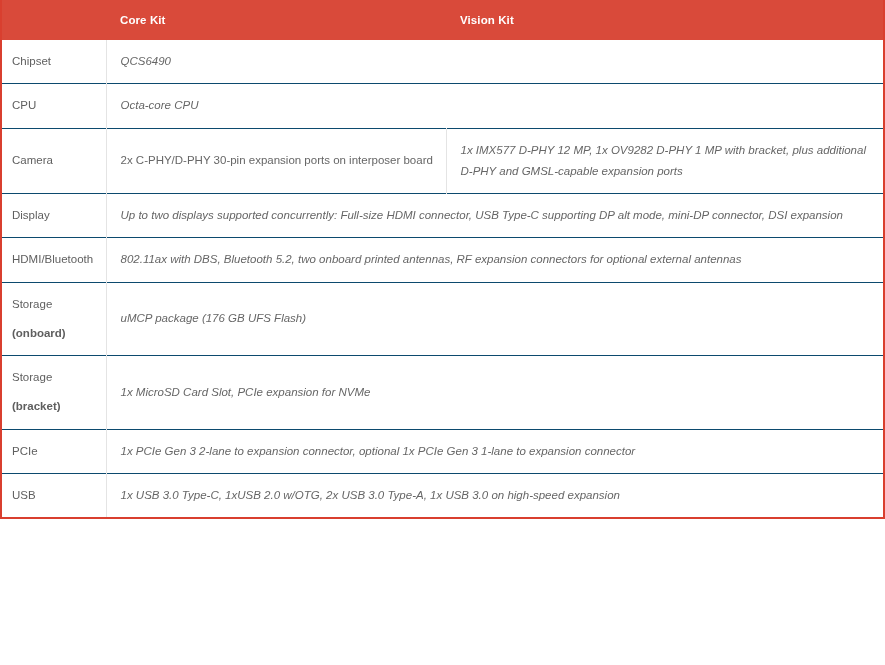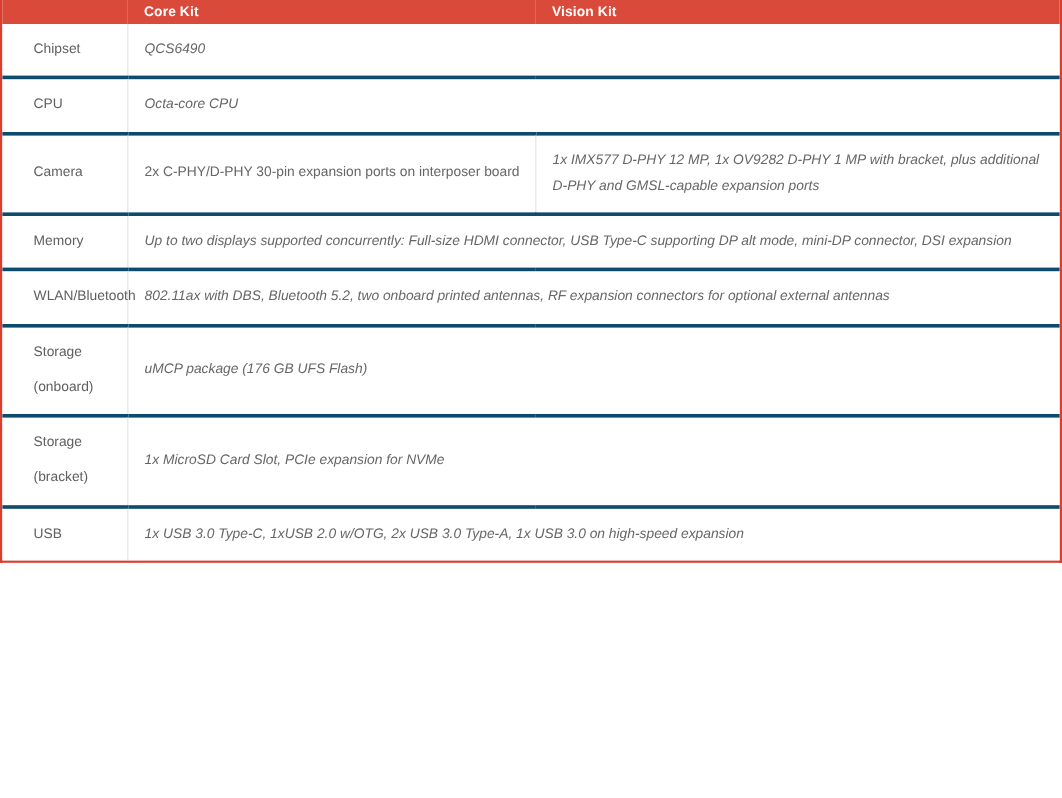--- a/index.html
+++ b/index.html
@@ -33,50 +33,50 @@
   table.spec-table col.c-label { width: 104px; }
   table.spec-table col.c-core  { width: 340px; }
   table.spec-table col.c-vision{ width: 437px; }
 
   thead th {
     background: #d94a3a;
     color: #ffffff;
     font-weight: bold;
     font-size: 11.5px;
     text-align: left;
-    height: 20px;
+    height: 40px;
     padding: 0 0 0 14px;
     border: 0;
     vertical-align: middle;
     letter-spacing: 0.1px;
   }
   thead th.th-label { padding-left: 0; }
 
   tbody td {
-    border-top: 3px solid #0c4a6e;
+    border-top: 1px solid #0c4a6e;
     border-right: 1px solid #e4e4e4;
     padding: 11px 12px 11px 14px;
     vertical-align: middle;
     line-height: 1.85;
     color: #666666;
     font-size: 11.5px;
     background: #ffffff;
   }
   tbody td:last-child { border-right: 0; font-style: italic; }
 
   tbody td.cell-label {
     color: #5f5f5f;
-    padding-left: 26px;
+    padding-left: 10px;
     padding-right: 6px;
   }
 
   tbody tr:first-child td { border-top: 0; }
 
   .label-line { display: block; }
-  .label-line + .label-line { margin-top: 8px; }
+  .label-line + .label-line { margin-top: 8px; font-weight: bold; }
 </style>
 </head>
 <body>
 
 <div class="spec-table-wrap">
   <table class="spec-table">
     <colgroup>
       <col class="c-label">
       <col class="c-core">
       <col class="c-vision">
@@ -103,45 +103,51 @@
         </tr>
         <tr>
           <td class="cell-label">
             <span class="label-line">Camera</span>
           </td>
           <td>2x C-PHY/D-PHY 30-pin expansion ports on interposer board</td>
           <td>1x IMX577 D-PHY 12 MP, 1x OV9282 D-PHY 1 MP with bracket, plus additional D-PHY and GMSL-capable expansion ports</td>
         </tr>
         <tr>
           <td class="cell-label">
-            <span class="label-line">Memory</span>
+            <span class="label-line">Display</span>
           </td>
           <td colspan="2">Up to two displays supported concurrently: Full-size HDMI connector, USB Type-C supporting DP alt mode, mini-DP connector, DSI expansion</td>
         </tr>
         <tr>
           <td class="cell-label">
-            <span class="label-line">WLAN/Bluetooth</span>
+            <span class="label-line">HDMI/Bluetooth</span>
           </td>
           <td colspan="2">802.11ax with DBS, Bluetooth 5.2, two onboard printed antennas, RF expansion connectors for optional external antennas</td>
         </tr>
         <tr>
           <td class="cell-label">
             <span class="label-line">Storage</span>
             <span class="label-line">(onboard)</span>
           </td>
           <td colspan="2">uMCP package (176 GB UFS Flash)</td>
         </tr>
         <tr>
           <td class="cell-label">
             <span class="label-line">Storage</span>
             <span class="label-line">(bracket)</span>
           </td>
           <td colspan="2">1x MicroSD Card Slot, PCIe expansion for NVMe</td>
         </tr>
         <tr>
           <td class="cell-label">
+            <span class="label-line">PCIe</span>
+          </td>
+          <td colspan="2">1x PCIe Gen 3 2-lane to expansion connector, optional 1x PCIe Gen 3 1-lane to expansion connector</td>
+        </tr>
+        <tr>
+          <td class="cell-label">
             <span class="label-line">USB</span>
           </td>
           <td colspan="2">1x USB 3.0 Type-C, 1xUSB 2.0 w/OTG, 2x USB 3.0 Type-A, 1x USB 3.0 on high-speed expansion</td>
         </tr>
       </tbody>
   </table>
 </div>
 
 </body></html>

